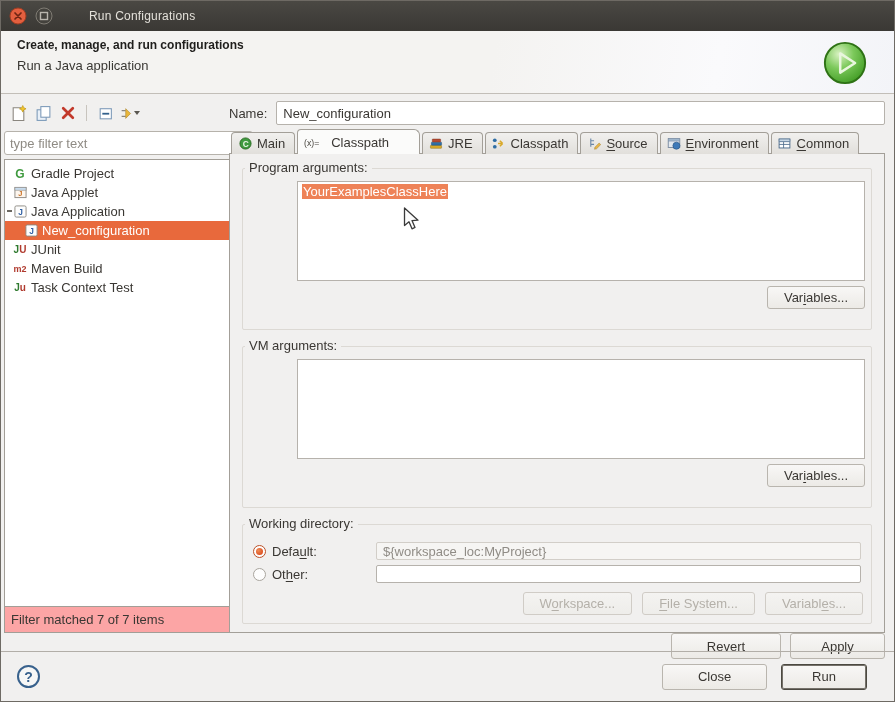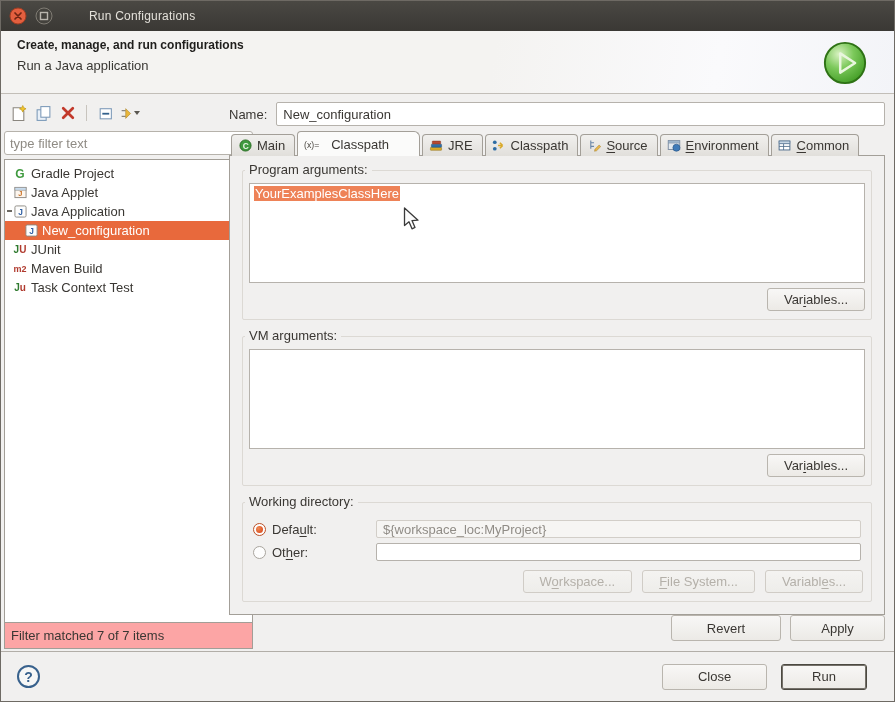--- a/index.html
+++ b/index.html
@@ -15,21 +15,21 @@
 
   
   .header { position:absolute; top:30px; left:0; right:0; height:63px;
     background:linear-gradient(100deg,#f4f3f1 55%, #fafafc 80%, #f3f4f8);
     border-bottom:1px solid #c2beb8; padding:7px 16px; }
   .header h1 { font-size:12px; font-weight:bold; color:#1f1e1c; margin-bottom:6px; }
   .header .sub { font-size:13px; color:#3a3834; }
   .banner-icon { position:absolute; right:26px; top:9px; width:46px; height:46px; }
 
   
-  .sidebar { position:absolute; left:3px; top:99px; width:249px; bottom:52px; display:flex; flex-direction:column; }
+  .sidebar { position:absolute; left:3px; top:99px; width:249px; bottom:68px; display:flex; flex-direction:column; }
   .main    { position:absolute; left:228px; top:100px; right:9px; bottom:60px; display:flex; flex-direction:column; }
 
   
   .ltoolbar { height:26px; display:flex; align-items:center; gap:5px; padding-left:4px; }
   .tool { width:20px; height:20px; display:flex; align-items:center; justify-content:center; border-radius:2px; }
   .tsep { width:1px; height:16px; background:#c8c4be; margin:0 3px; }
   .dd-arrow { width:0; height:0; border-left:3.5px solid transparent; border-right:3.5px solid transparent; border-top:4px solid #5a5751; margin-left:1px; }
 
   .filterbox { margin-top:5px; height:24px; background:#fff; border:1px solid #b6b2ab; border-radius:3px;
     display:flex; align-items:center; padding:0 5px; gap:4px; }
@@ -53,23 +53,23 @@
 
   .tabs { display:flex; align-items:flex-end; margin-top:4px; position:relative; z-index:2; padding-left:2px; }
   .tab { display:flex; align-items:center; gap:5px; font-size:13px; color:#3a3733; height:22px;
     padding:0 9px 0 6px; margin-right:2px; border:1px solid #a39f98; border-bottom:none;
     border-radius:4px 4px 0 0; background:linear-gradient(#f1f0ee,#e1dfdb); margin-bottom:-1px; }
   .tab.active { background:#fbfbfa; height:25px; padding-right:30px; border-radius:4px 6px 0 0; }
   .tabicon { width:14px; height:14px; display:flex; align-items:center; justify-content:center; }
 
   .tab-content { border:1px solid #a39f98; background:#f1f0ef; flex:1; padding:10px 12px 8px; display:flex; flex-direction:column; position:relative; z-index:1; }
 
-  .group { border:1px solid #dcd9d4; border-radius:2px; position:relative; padding:12px 6px 8px; }
+  .group { border:1px solid #dcd9d4; border-radius:2px; position:relative; padding:12px 6px 20px; }
   .group-label { position:absolute; top:-9px; left:2px; padding:0 4px; background:#f1f0ef; font-size:13px; color:#3a3733; }
-  .textbox { background:#fff; border:1px solid #b6b2ac; height:100px; font-size:13px; color:#3a3733; padding:2px 4px; overflow:hidden; }
+  .textbox { background:#fff; border:1px solid #b6b2ac; height:100px; font-size:13px; color:#3a3733; padding:2px 4px; overflow:hidden;margin-left:48px; }
   .selected-text { background:#ee8257; color:#fff; padding:0 1px; }
   .btn-row { display:flex; justify-content:flex-end; gap:10px; margin-top:5px; }
 
   .btn { background:linear-gradient(#f8f7f6,#eceae6); border:1px solid #b9b5ae; border-radius:3px;
     height:23px; font-size:13px; color:#3a3733; padding:0 16px; font-family:inherit; }
   .btn.disabled { color:#b4b0a9; border-color:#d0ccc6; background:linear-gradient(#f4f3f1,#eeedea); }
   .btn.big { height:26px; min-width:100px; }
   .btn.default { border-color:#4c4941; box-shadow:0 0 0 1px #75716a inset; }
   u { text-underline-offset:2px; }
 

